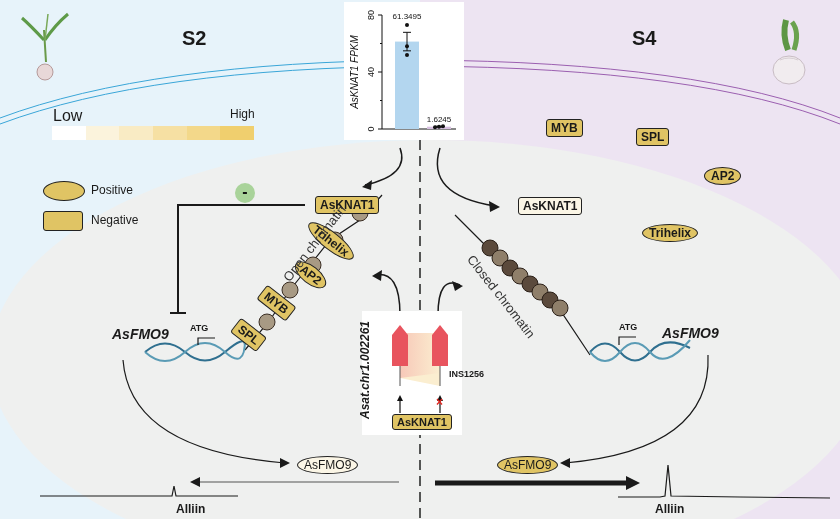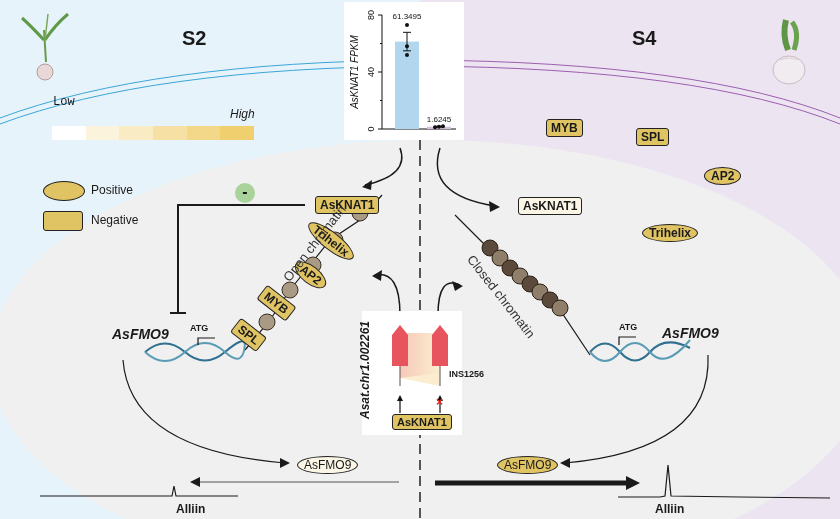--- a/index.html
+++ b/index.html
@@ -108,22 +108,22 @@
     <line x1="435" y1="483" x2="630" y2="483" stroke="#1a1a1a" stroke-width="5"></line>
     <polygon points="640,483 626,476 626,490" fill="#1a1a1a"></polygon>
 
     <path d="M40,496 L168,496 L172,496 L174,486 L176,496 L238,496" fill="none" stroke="#1a1a1a" stroke-width="1.2"></path>
     <path d="M618,497 L660,497 L665,496 L668,465 L671,496 L740,497 L830,498" fill="none" stroke="#1a1a1a" stroke-width="1.2"></path>
   </svg>
 
   <div class="lbl bold" style="left:182px;top:27px;font-size:20px;">S2</div>
   <div class="lbl bold" style="left:632px;top:27px;font-size:20px;">S4</div>
 
-  <div class="lbl" style="left:53px;top:95px;font-size:12px;font-family:Liberation Mono, monospace;">Low</div>
-  <div class="lbl" style="left:230px;top:107px;font-size:12px;font-style:italic;">High</div>
+  <div class="lbl" style="left:53px;top:107px;font-size:16px;">Low</div>
+  <div class="lbl" style="left:230px;top:107px;font-size:12px;">High</div>
   <div class="gradient-bar" id="gradient-bar">
       <div style="background: rgb(255, 255, 255);"></div>
       <div style="background: rgb(251, 243, 220);"></div>
       <div style="background: rgb(249, 235, 196);"></div>
       <div style="background: rgb(246, 224, 163);"></div>
       <div style="background: rgb(243, 216, 138);"></div>
       <div style="background: rgb(240, 207, 110);"></div>
     </div>
 
   <div class="legend-oval" style="left:43px;top:181px;"></div>

